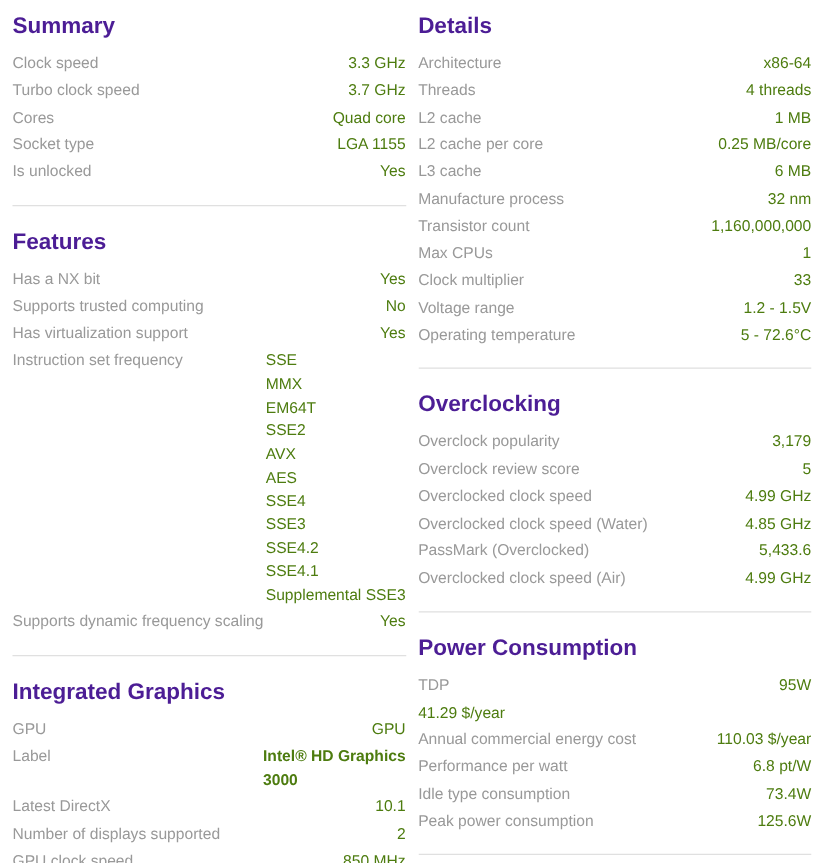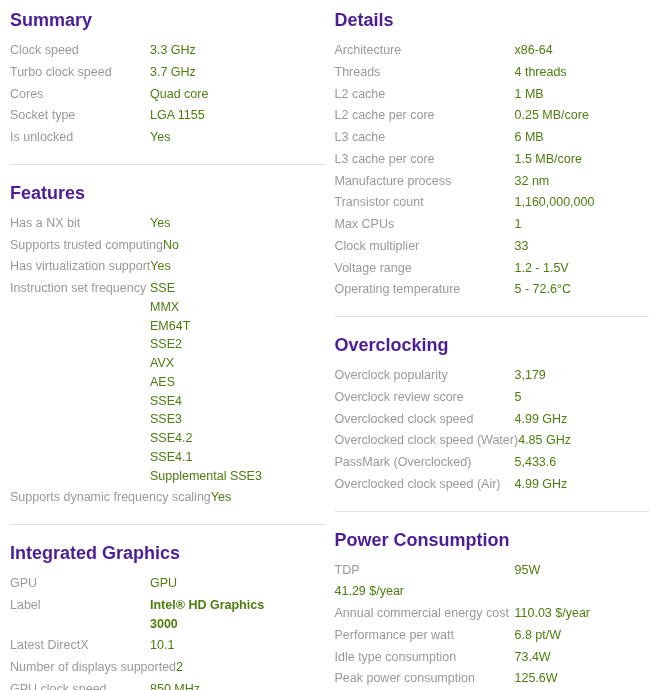--- a/index.html
+++ b/index.html
@@ -30,20 +30,21 @@
       font-size: 18px;
       font-weight: bold;
       color: #4c1d95;
       margin-bottom: 10px;
     }
     .row {
       display: flex;
       flex-direction: row;
       margin-bottom: 3px;
       align-items: flex-start;
+      justify-content: space-between;
     }
     .label {
       color: #999;
       min-width: 140px;
       flex-shrink: 0;
       font-size: 12.5px;
       line-height: 1.5;
     }
     .label-wide {
       min-width: 180px;
@@ -164,24 +165,20 @@
           </div>
           <div class="row">
             <div class="label label-wide">L2 cache per core</div>
             <div class="value">0.25 MB/core</div>
           </div>
           <div class="row">
             <div class="label label-wide">L3 cache</div>
             <div class="value">6 MB</div>
           </div>
           <div class="row">
-            <div class="label label-wide">L3 cache per core</div>
-            <div class="value">1.5 MB/core</div>
-          </div>
-          <div class="row">
             <div class="label label-wide">Manufacture process</div>
             <div class="value">32 nm</div>
           </div>
           <div class="row">
             <div class="label label-wide">Transistor count</div>
             <div class="value">1,160,000,000</div>
           </div>
           <div class="row">
             <div class="label label-wide">Max CPUs</div>
             <div class="value">1</div>

